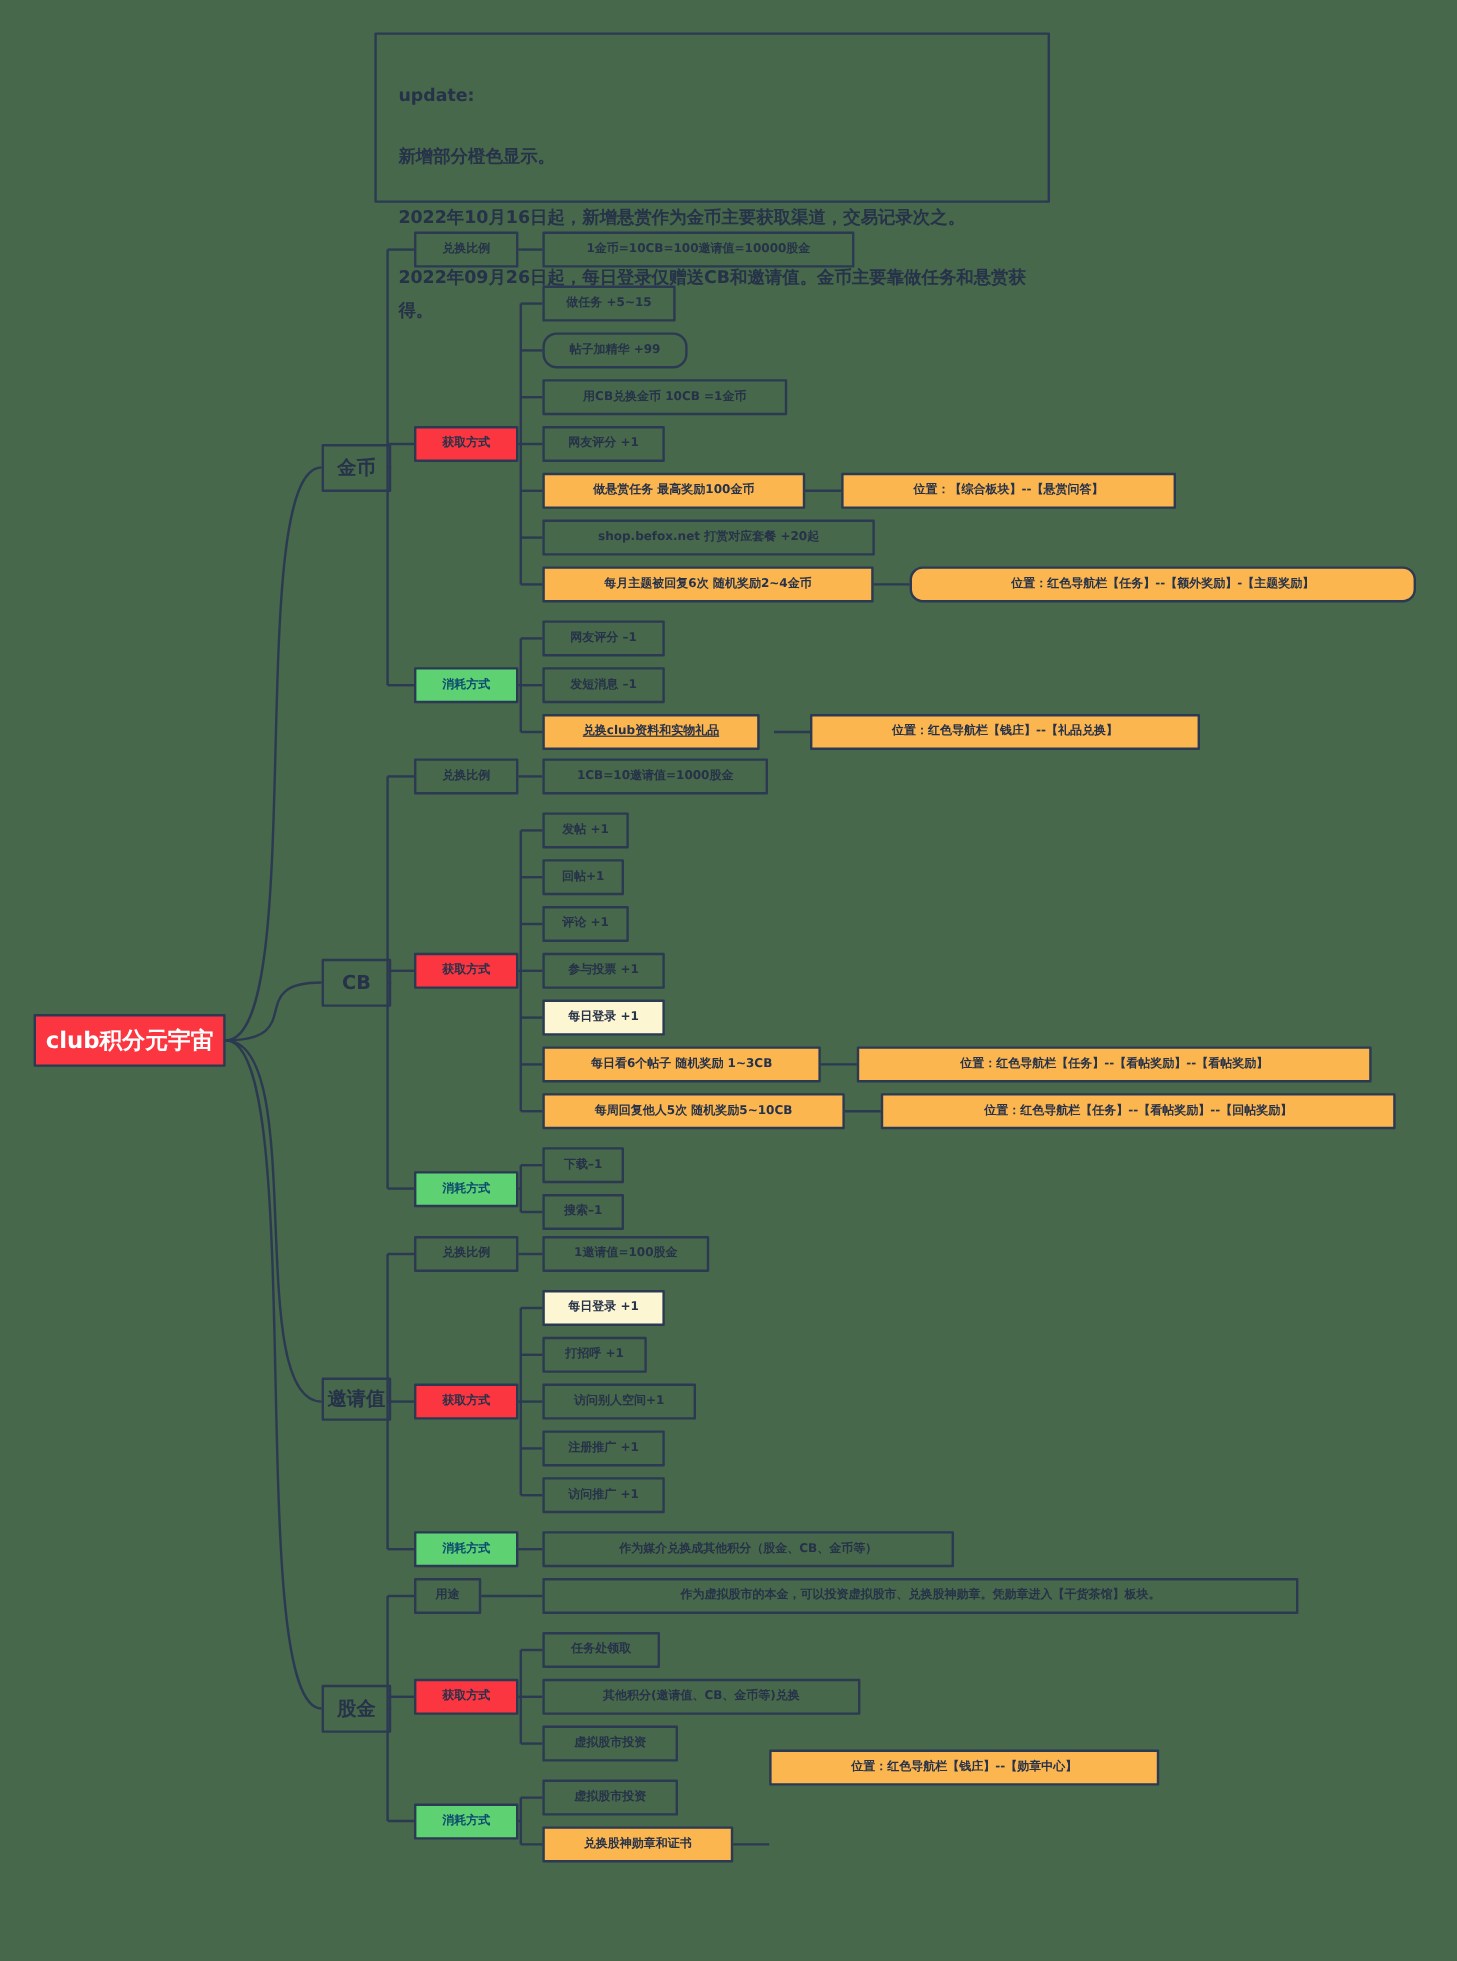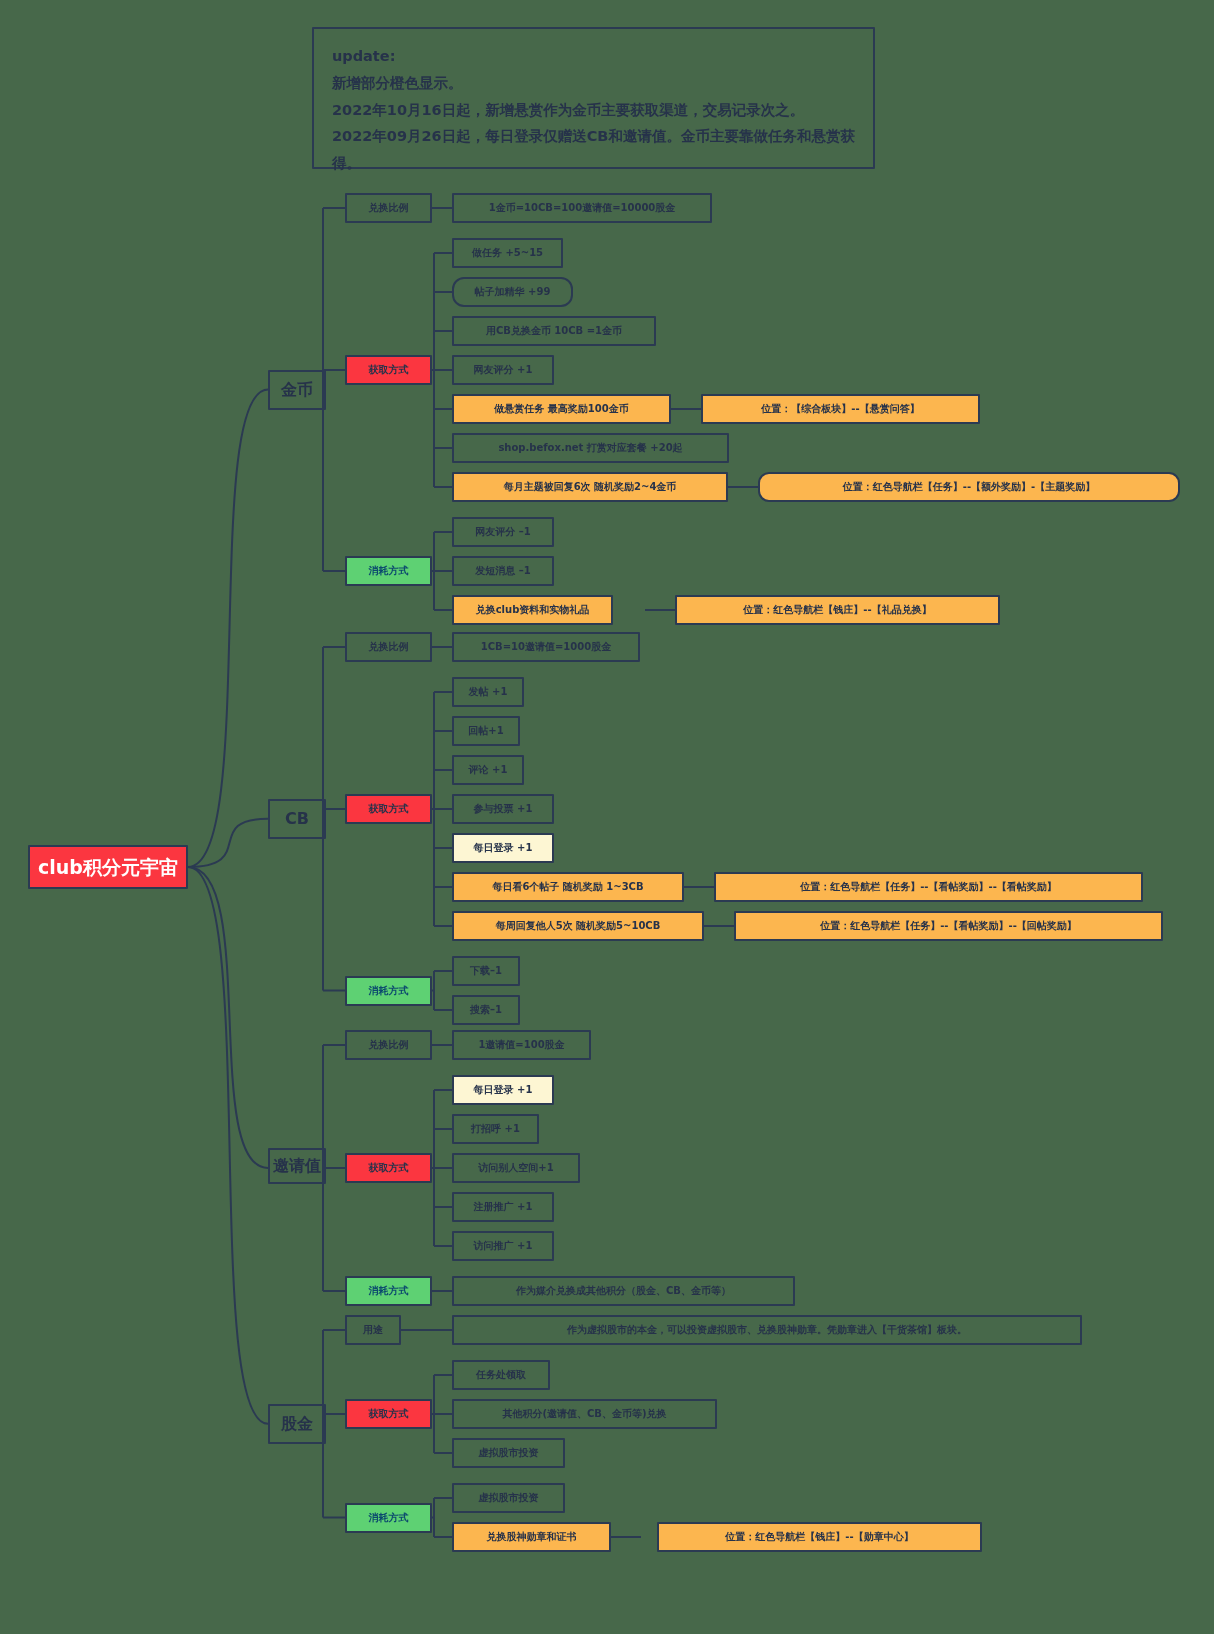--- a/index.html
+++ b/index.html
@@ -40,21 +40,21 @@
     display:block;
     white-space:normal;
     text-align:left;
     padding:14px 18px;
     font-size:14.5px;
     line-height:1.85;
     background:transparent;
     color:#26324a;
     justify-content:flex-start;
   }
-  .note .ln{display:block;}
+  .note .ln{display:block;margin-top:24px;}
 </style>
 </head>
 <body>
 
 <div id="canvas">
   <svg id="wires">
       <polyline points="432,208 434,208" fill="none" stroke="#2b3a52" stroke-width="2"></polyline>
       <polyline points="434,208 434,208" fill="none" stroke="#2b3a52" stroke-width="2"></polyline>
       <polyline points="434,208 452,208" fill="none" stroke="#2b3a52" stroke-width="2"></polyline>
       <polyline points="671,409 701,409" fill="none" stroke="#2b3a52" stroke-width="2"></polyline>
@@ -156,21 +156,21 @@
     <div class="node plain" style="left: 452px; top: 316px; height: 30px; width: 204px;">用CB兑换金币 10CB =1金币</div>
     <div class="node plain" style="left: 452px; top: 355px; height: 30px; width: 102px;">网友评分 +1</div>
     <div class="node orange" style="left: 452px; top: 394px; height: 30px; width: 219px;">做悬赏任务 最高奖励100金币</div>
     <div class="node orange" style="left: 701px; top: 394px; height: 30px; width: 279px;">位置：【综合板块】--【悬赏问答】</div>
     <div class="node plain" style="left: 452px; top: 433px; height: 30px; width: 277px;">shop.befox.net 打赏对应套餐 +20起</div>
     <div class="node orange" style="left: 452px; top: 472px; height: 30px; width: 276px;">每月主题被回复6次  随机奖励2~4金币</div>
     <div class="node orange" style="left: 758px; top: 472px; height: 30px; width: 422px; border-radius: 11px;">位置：红色导航栏【任务】--【额外奖励】-【主题奖励】</div>
     <div class="node red" style="left: 345px; top: 355px; height: 30px; width: 87px;">获取方式</div>
     <div class="node plain" style="left: 452px; top: 517px; height: 30px; width: 102px;">网友评分 –1</div>
     <div class="node plain" style="left: 452px; top: 556px; height: 30px; width: 102px;">发短消息 –1</div>
-    <div class="node orange" style="left: 452px; top: 595px; height: 30px; width: 161px;">兑换club资料和实物礼品</div>
+    <div class="node orange" style="left: 452px; top: 595px; height: 30px; width: 181px; text-decoration: underline;">兑换club资料和实物礼品</div>
     <div class="node orange" style="left: 675px; top: 595px; height: 30px; width: 325px;">位置：红色导航栏【钱庄】--【礼品兑换】</div>
     <div class="node green" style="left: 345px; top: 556px; height: 30px; width: 87px;">消耗方式</div>
     <div class="node plain" style="left: 268px; top: 369.5px; height: 40px; width: 58px; font-size: 16px;">金币</div>
     <div class="node plain" style="left: 452px; top: 632px; height: 30px; width: 188px;">1CB=10邀请值=1000股金</div>
     <div class="node plain" style="left: 345px; top: 632px; height: 30px; width: 87px;">兑换比例</div>
     <div class="node plain" style="left: 452px; top: 677px; height: 30px; width: 72px;">发帖 +1</div>
     <div class="node plain" style="left: 452px; top: 716px; height: 30px; width: 68px;">回帖+1</div>
     <div class="node plain" style="left: 452px; top: 755px; height: 30px; width: 72px;">评论 +1</div>
     <div class="node plain" style="left: 452px; top: 794px; height: 30px; width: 102px;">参与投票 +1</div>
     <div class="node cream" style="left: 452px; top: 833px; height: 30px; width: 102px;">每日登录 +1</div>
@@ -195,17 +195,17 @@
     <div class="node green" style="left: 345px; top: 1276px; height: 30px; width: 87px;">消耗方式</div>
     <div class="node plain" style="left: 268px; top: 1148px; height: 36px; width: 58px; font-size: 16px;">邀请值</div>
     <div class="node plain" style="left: 452px; top: 1315px; height: 30px; width: 630px;">作为虚拟股市的本金，可以投资虚拟股市、兑换股神勋章。凭勋章进入【干货茶馆】板块。</div>
     <div class="node plain" style="left: 345px; top: 1315px; height: 30px; width: 56px;">用途</div>
     <div class="node plain" style="left: 452px; top: 1360px; height: 30px; width: 98px;">任务处领取</div>
     <div class="node plain" style="left: 452px; top: 1399px; height: 30px; width: 265px;">其他积分(邀请值、CB、金币等)兑换</div>
     <div class="node plain" style="left: 452px; top: 1438px; height: 30px; width: 113px;">虚拟股市投资</div>
     <div class="node red" style="left: 345px; top: 1399px; height: 30px; width: 87px;">获取方式</div>
     <div class="node plain" style="left: 452px; top: 1483px; height: 30px; width: 113px;">虚拟股市投资</div>
     <div class="node orange" style="left: 452px; top: 1522px; height: 30px; width: 159px;">兑换股神勋章和证书</div>
-    <div class="node orange" style="left: 641px; top: 1522px; height: 30px; width: 325px; margin-left: 16px;">位置：红色导航栏【钱庄】--【勋章中心】</div>
+    <div class="node orange" style="left: 641px; top: 1458px; height: 30px; width: 325px;">位置：红色导航栏【钱庄】--【勋章中心】</div>
     <div class="node green" style="left: 345px; top: 1502.5px; height: 30px; width: 87px;">消耗方式</div>
     <div class="node plain" style="left: 268px; top: 1403.75px; height: 40px; width: 58px; font-size: 16px;">股金</div>
     <div class="node root" style="left: 28px; top: 845px; height: 44px; width: 160px; font-size: 19px;">club积分元宇宙</div>
   </div>
 
 </body></html>

